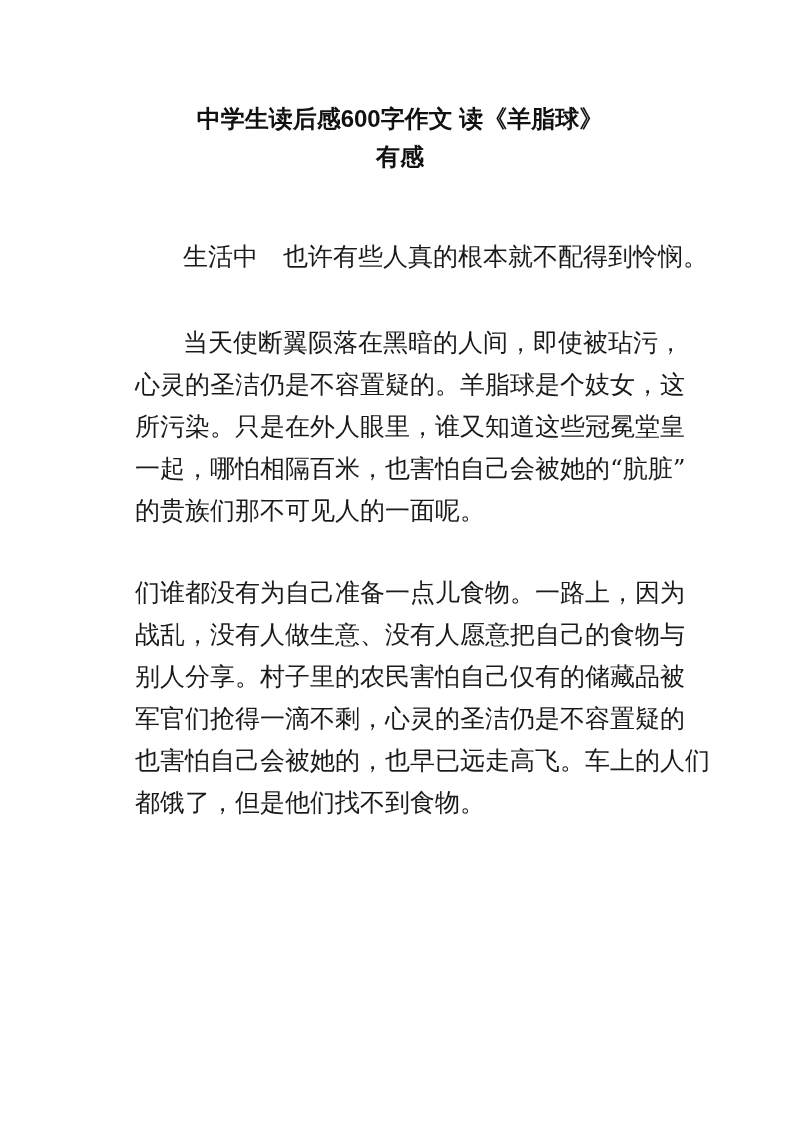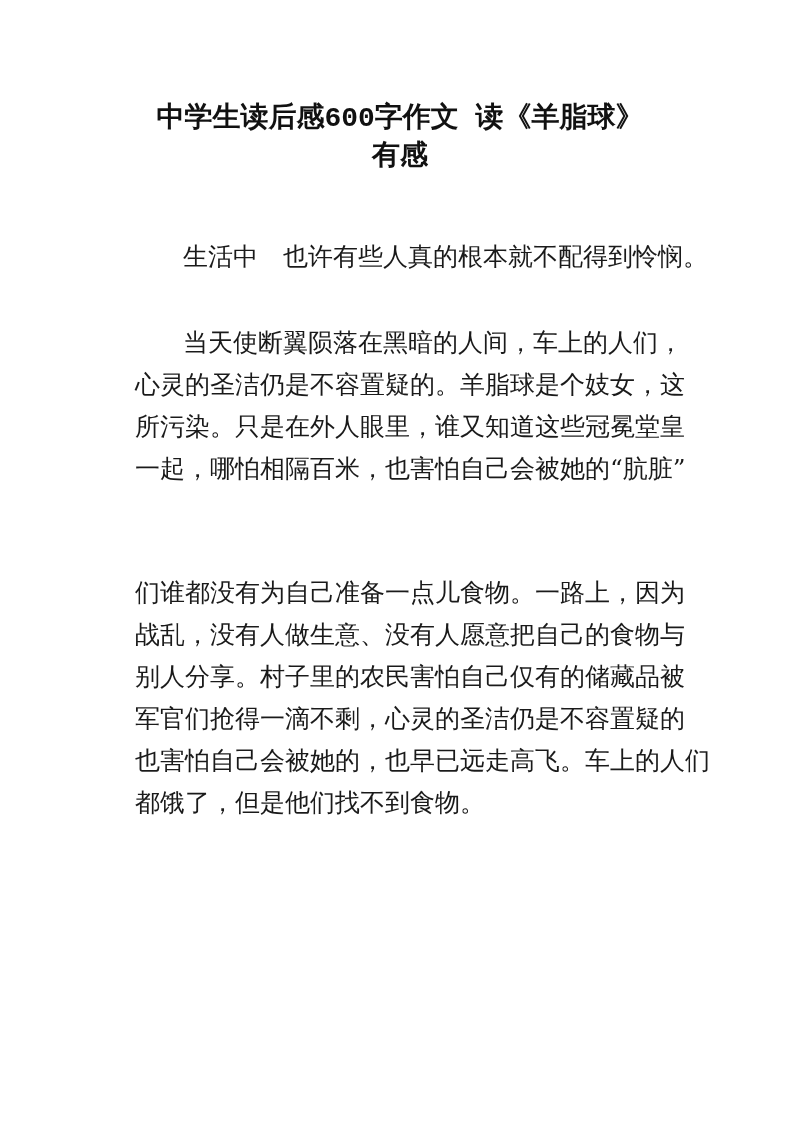--- a/index.html
+++ b/index.html
@@ -1,21 +1,21 @@
 <!DOCTYPE html>
 <html><head>
   <meta charset="utf-8">
   <style>
     html, body { margin: 0; padding: 0; background: #ffffff; }
     body { width: 800px; height: 1132px; position: relative; overflow: hidden; color: #111; }
     .page { position: absolute; left: 0; top: 0; width: 800px; height: 1132px; }
     .title {
       position: absolute; left: 100px; top: 100px; width: 600px;
-      text-align: center; font-family: Liberation Mono, monospace;
-      font-weight: bold; font-size: 28px; line-height: 38px; color: #111;
+      text-align: center; font-family: Liberation Sans, sans-serif;
+      font-weight: bold; font-size: 24px; line-height: 38px; color: #111;
     }
     .body-text {
       position: absolute; left: 135px; width: 540px;
       font-family: "DejaVu Serif", serif; font-size: 25px;
       line-height: 42px; color: #1a1a1a;
     }
     .line { white-space: nowrap; height: 42px; }
     .indent { padding-left: 48px; text-align: right; }
     #l0 { top: 236px; }
     #p1 { top: 322px; }
@@ -30,24 +30,25 @@
   <div class="title">
     <div>中学生读后感600字作文 读《羊脂球》</div>
     <div>有感</div>
   </div>
 
   <div class="body-text" id="l0">
     <div class="line indent">生活中　也许有些人真的根本就不配得到怜悯。</div>
   </div>
 
   <div class="body-text" id="p1">
-    <div class="line indent">当天使断翼陨落在黑暗的人间，车上的人们，</div>
+    <div class="line indent">当天使断翼陨落在黑暗的人间，即使被玷污，</div>
     <div class="line">心灵的圣洁仍是不容置疑的。羊脂球是个妓女，这</div>
     <div class="line">所污染。只是在外人眼里，谁又知道这些冠冕堂皇</div>
     <div class="line">一起，哪怕相隔百米，也害怕自己会被她的“肮脏”</div>
+    <div class="line">的贵族们那不可见人的一面呢。</div>
   </div>
 
   <div class="body-text" id="p2">
     <div class="line">们谁都没有为自己准备一点儿食物。一路上，因为</div>
     <div class="line">战乱，没有人做生意、没有人愿意把自己的食物与</div>
     <div class="line">别人分享。村子里的农民害怕自己仅有的储藏品被</div>
     <div class="line">军官们抢得一滴不剩，心灵的圣洁仍是不容置疑的</div>
     <div class="line">也害怕自己会被她的，也早已远走高飞。车上的人们</div>
     <div class="line">都饿了，但是他们找不到食物。</div>
   </div>

